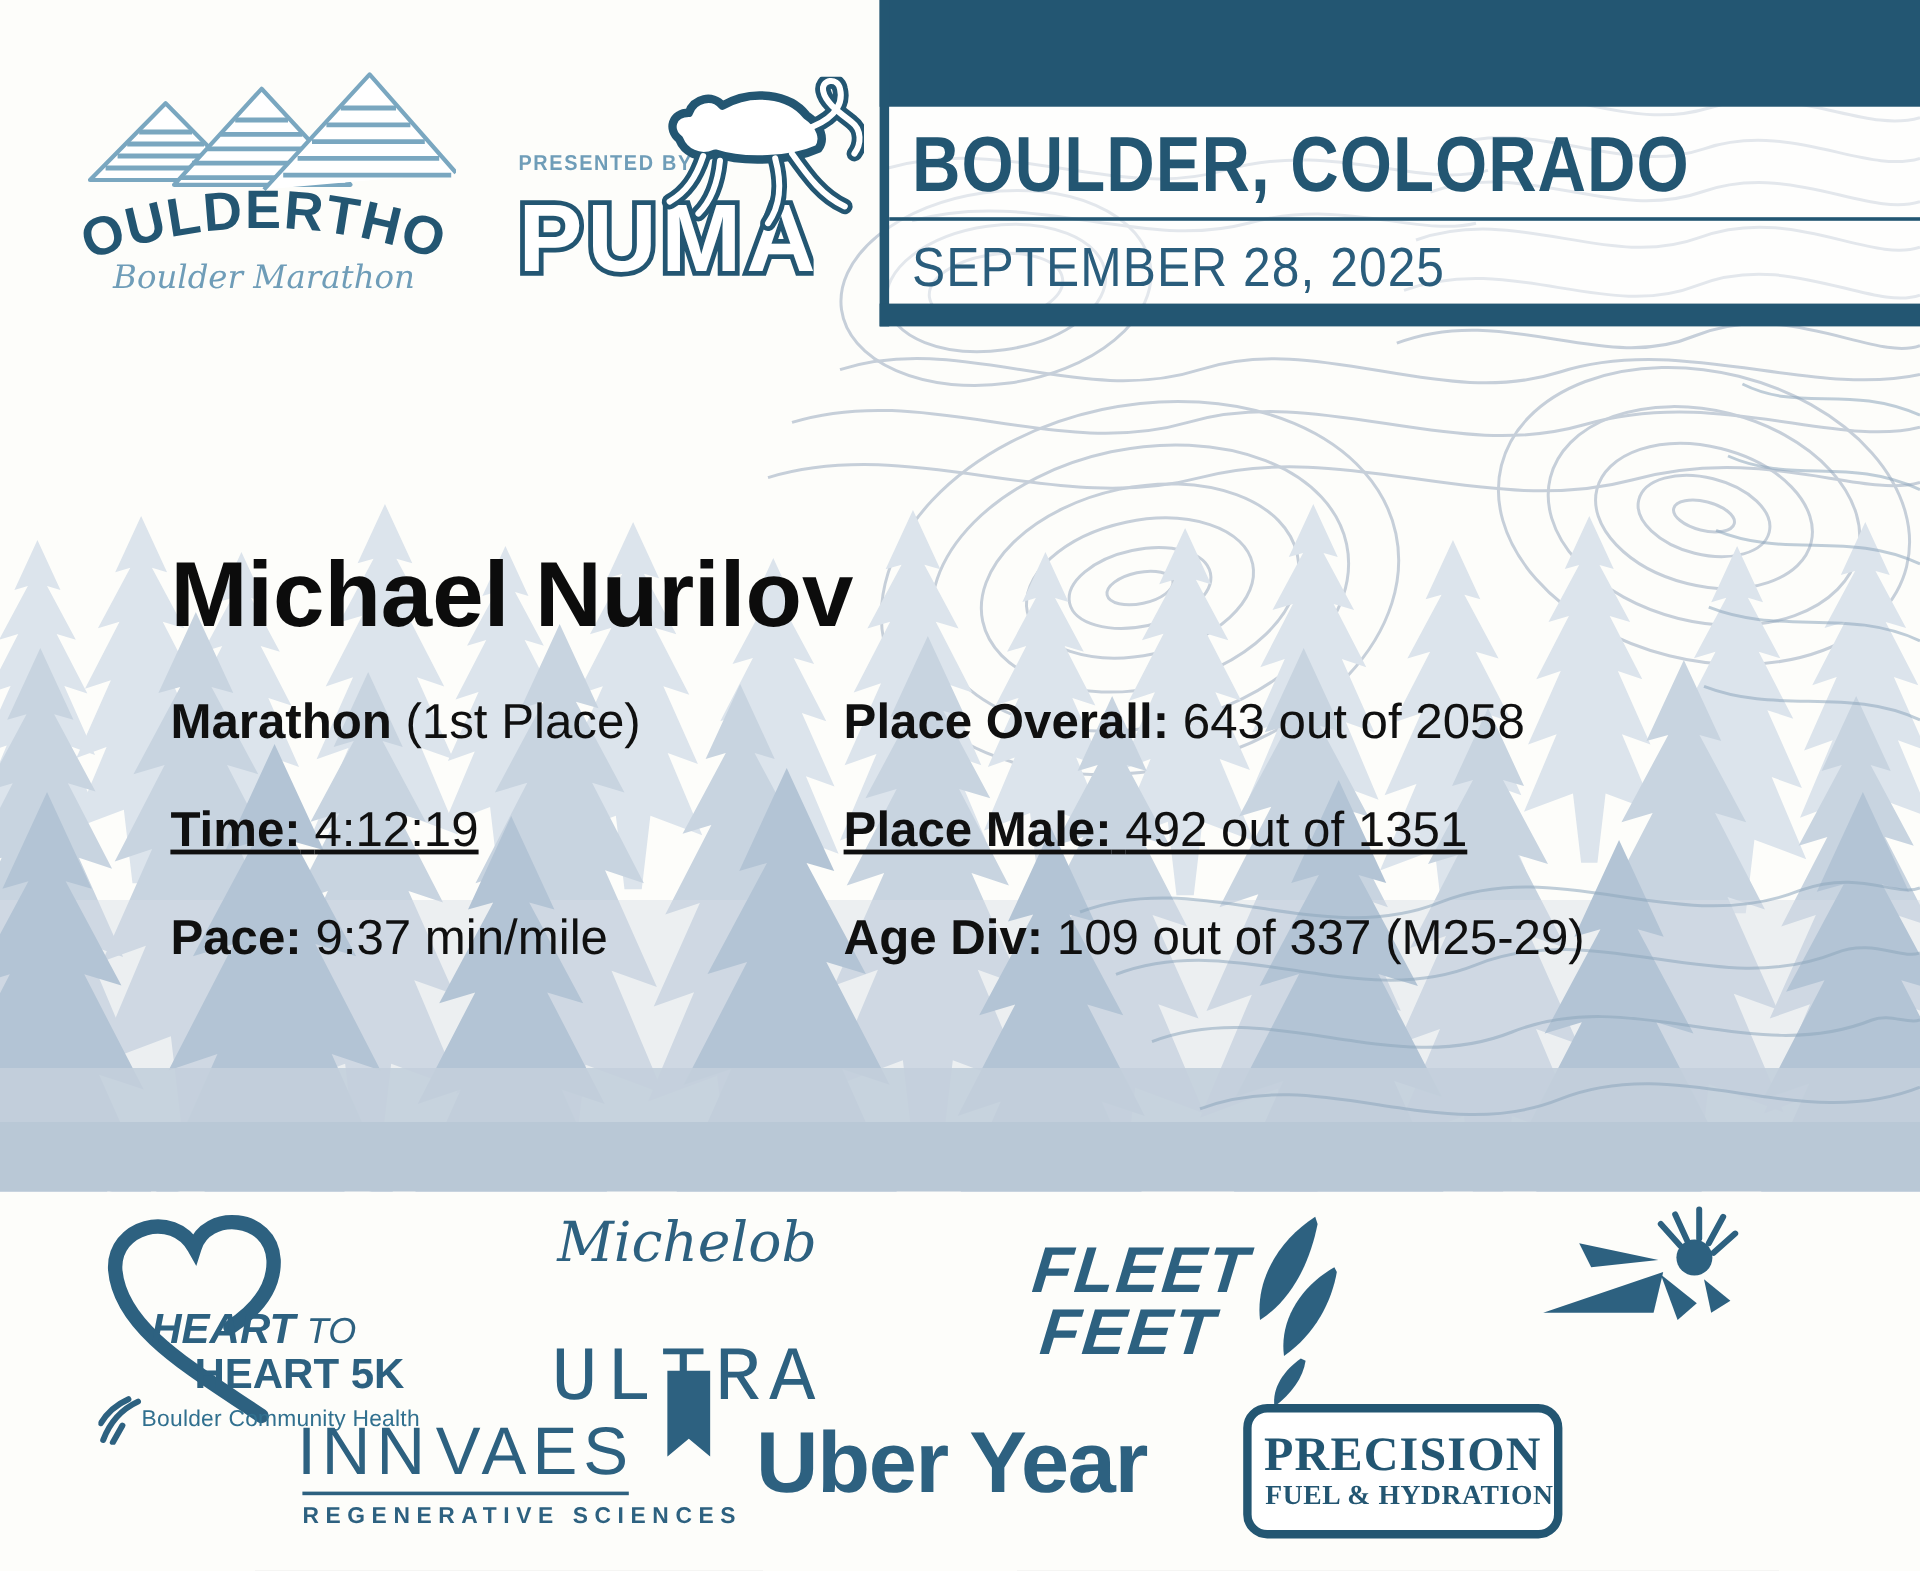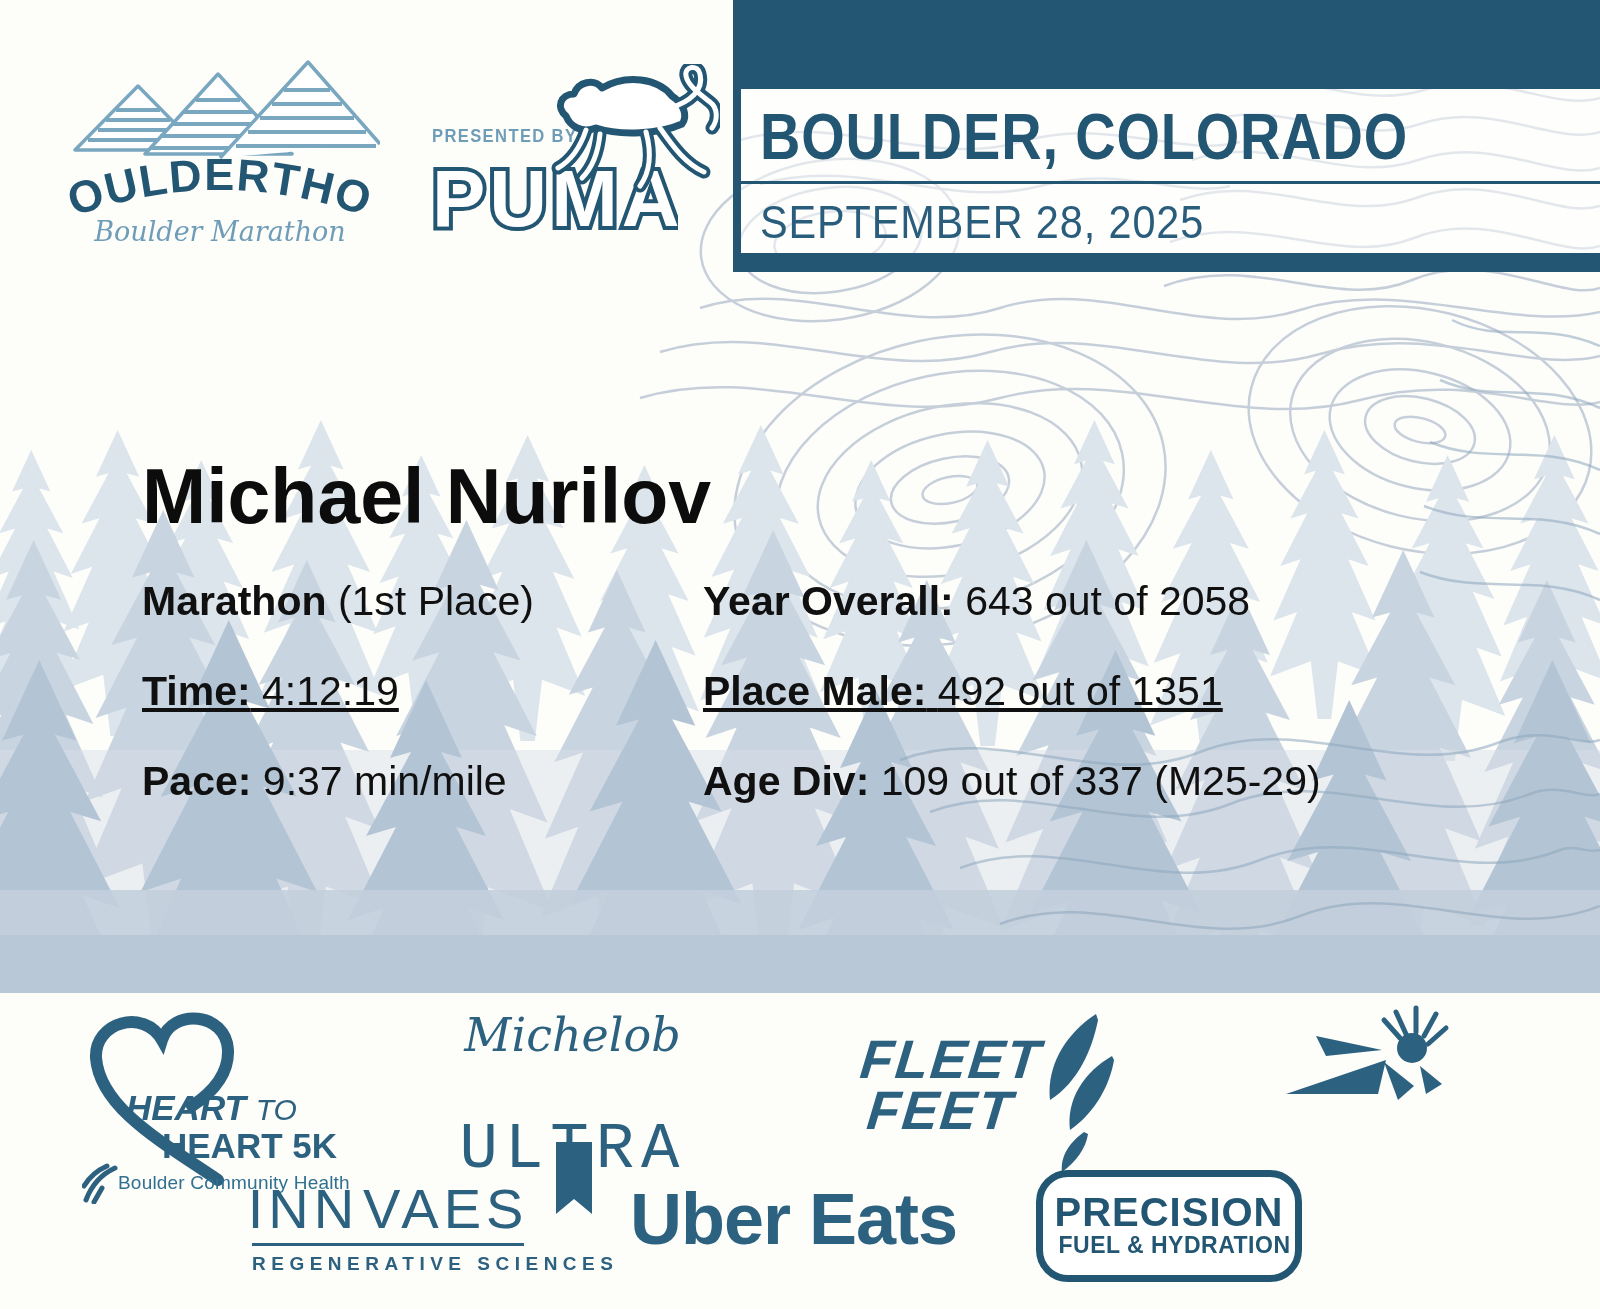--- a/index.html
+++ b/index.html
@@ -72,22 +72,22 @@
   .hs-word{left:1232px;top:1096px;font-size:47px;font-weight:700;letter-spacing:.5px;white-space:nowrap;}
 
   .inv{left:252px;top:1176px;width:272px;}
   .inv-row{display:flex;align-items:center;justify-content:center;}
   .inv-row span{font-size:56px;font-weight:400;letter-spacing:5px;}
   .inv-rule{height:3px;background:#2d6180;margin-top:2px;}
   .inv-tag{text-align:center;font-size:19px;font-weight:700;letter-spacing:5.5px;margin-top:7px;white-space:nowrap;}
 
   .ue-word{left:630px;top:1178px;font-size:72px;font-weight:700;letter-spacing:-1px;white-space:nowrap;}
 
-  .pfh{left:1036px;top:1170px;width:252px;height:98px;border:7px solid #235672;border-radius:32px;
-    display:flex;flex-direction:column;align-items:center;justify-content:center;background:rgba(255,255,255,.85);}
+  .pfh{left:1036px;top:1170px;width:252px;height:98px;border:7px solid #235672;border-radius:20px;
+    display:flex;flex-direction:column;align-items:center;justify-content:center;background:rgba(255,255,255,.85);font-family:Liberation Serif, serif;}
   .pfh .l1{font-size:40px;font-weight:700;letter-spacing:1px;color:#235672;line-height:1;}
   .pfh .l2{font-size:23px;font-weight:700;letter-spacing:.5px;color:#235672;line-height:1.2;margin-left:11px;}
 </style>
 </head>
 <body>
 
 <div class="canvas">
 
   <svg class="abs topo-under" width="1600" height="1000" viewBox="0 0 1600 1000" fill="none" stroke="#b9c4d2" stroke-width="2.5" opacity="0.8">
     <path d="M1240,52 C1300,30 1360,78 1430,58 C1500,38 1552,80 1600,66"></path>
@@ -259,21 +259,21 @@
   </div>
   <div class="abs ui stat r2 cl">
     <span class="b">Time:</span>
     <span class="v">4:12:19</span>
   </div>
   <div class="abs ui stat r3 cl">
     <span class="b">Pace:</span>
     <span class="v">9:37 min/mile</span>
   </div>
   <div class="abs ui stat r1 cr">
-    <span class="b">Year Overall:</span>
+    <span class="b">Place Overall:</span>
     <span class="v">643 out of 2058</span>
   </div>
   <div class="abs ui stat r2 cr">
     <span class="b">Place Male:</span>
     <span class="v">492 out of 1351</span>
   </div>
   <div class="abs ui stat r3 cr">
     <span class="b">Age Div:</span>
     <span class="v">109 out of 337 (M25-29)</span>
   </div>
@@ -334,20 +334,20 @@
         <circle cx="23" cy="30" r="11" fill="none" stroke="#2d6180" stroke-width="3"></circle>
         <circle cx="23" cy="37" r="5" fill="#2d6180"></circle>
         <circle cx="39" cy="10" r="4.5" fill="#2d6180"></circle>
       </svg>
       <span>VAES</span>
     </div>
     <div class="inv-rule"></div>
     <div class="inv-tag">REGENERATIVE SCIENCES</div>
   </div>
 
-  <div class="abs ui sp ue-word">Uber Eats</div>
+  <div class="abs ui sp ue-word">Uber Year</div>
 
   <div class="abs ui pfh">
     <div class="l1">PRECISION</div>
     <div class="l2">FUEL &amp; HYDRATION</div>
   </div>
 
 </div>
 
 </body></html>

